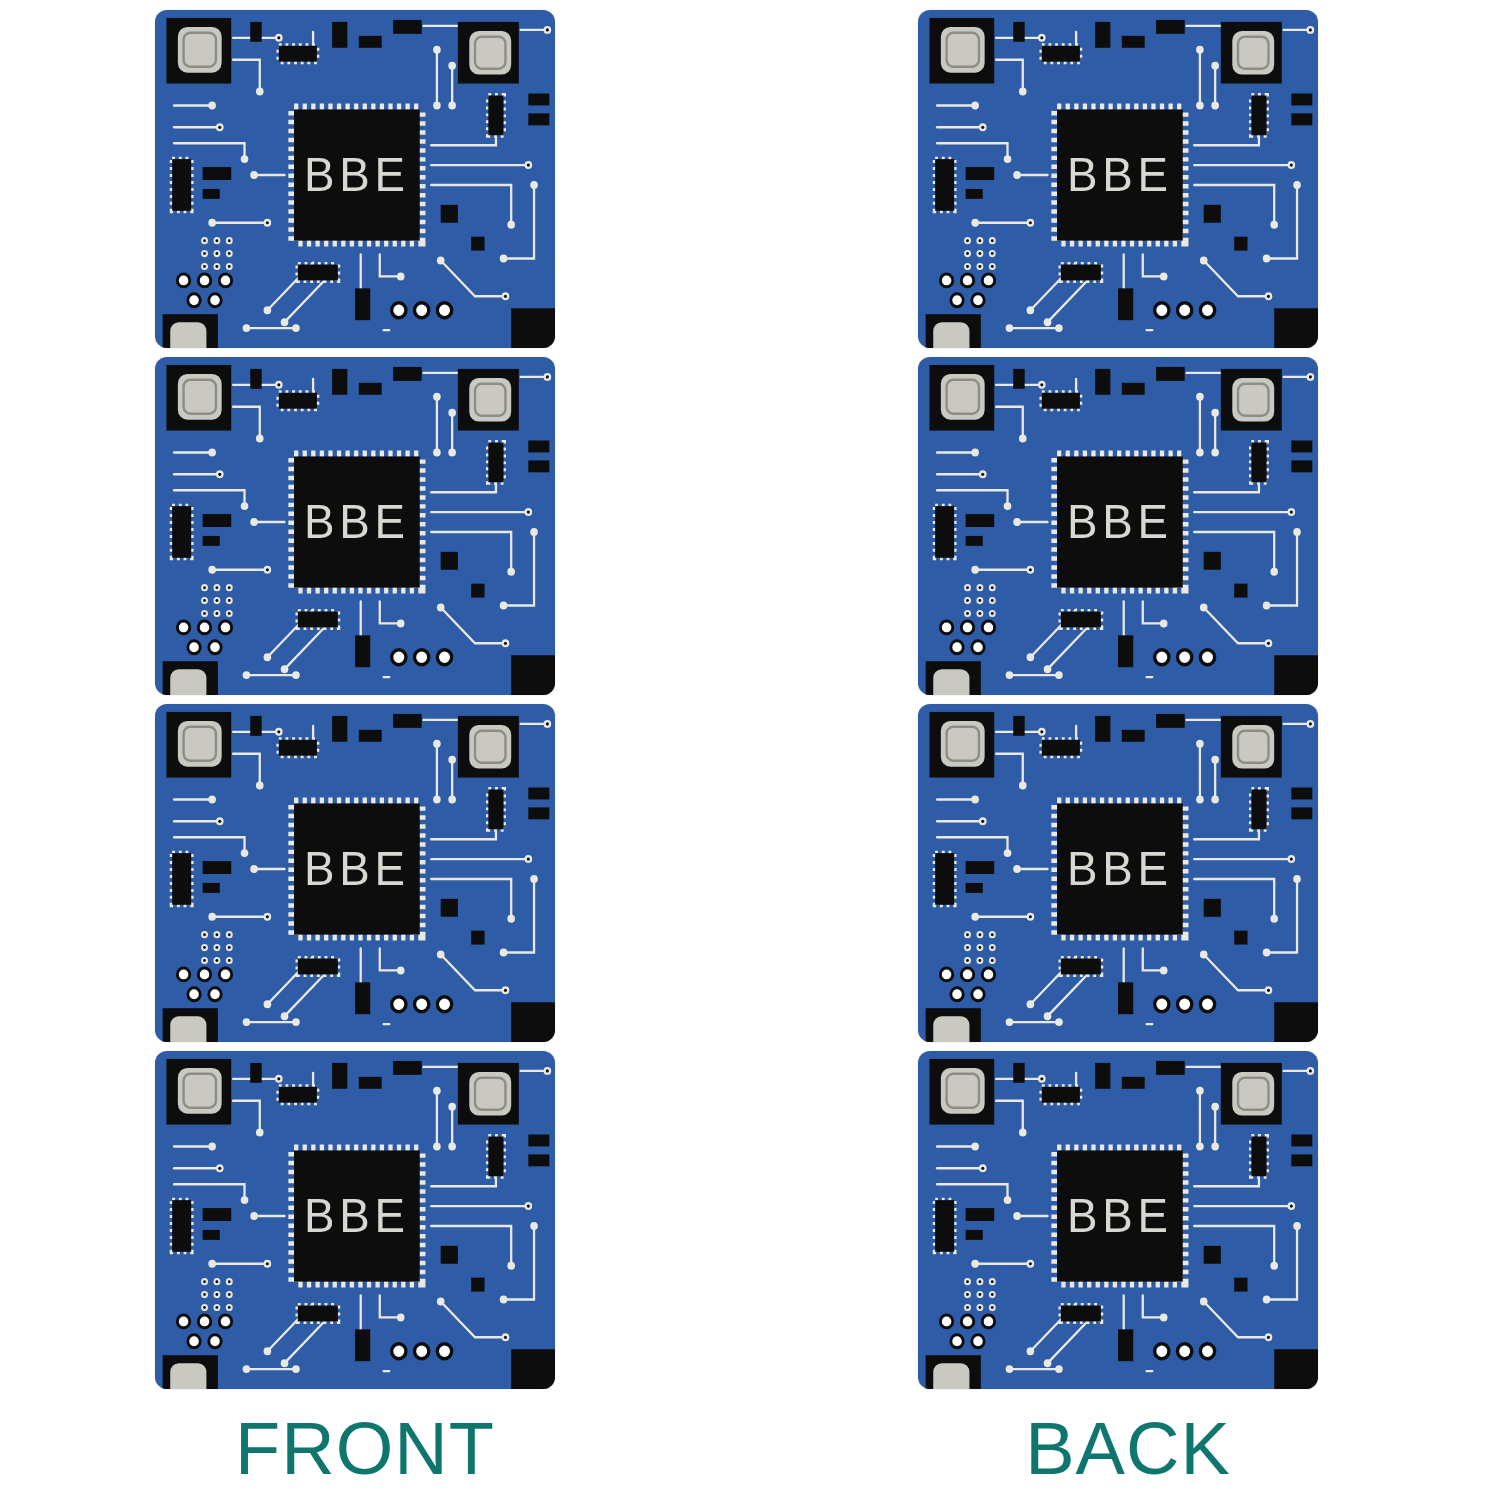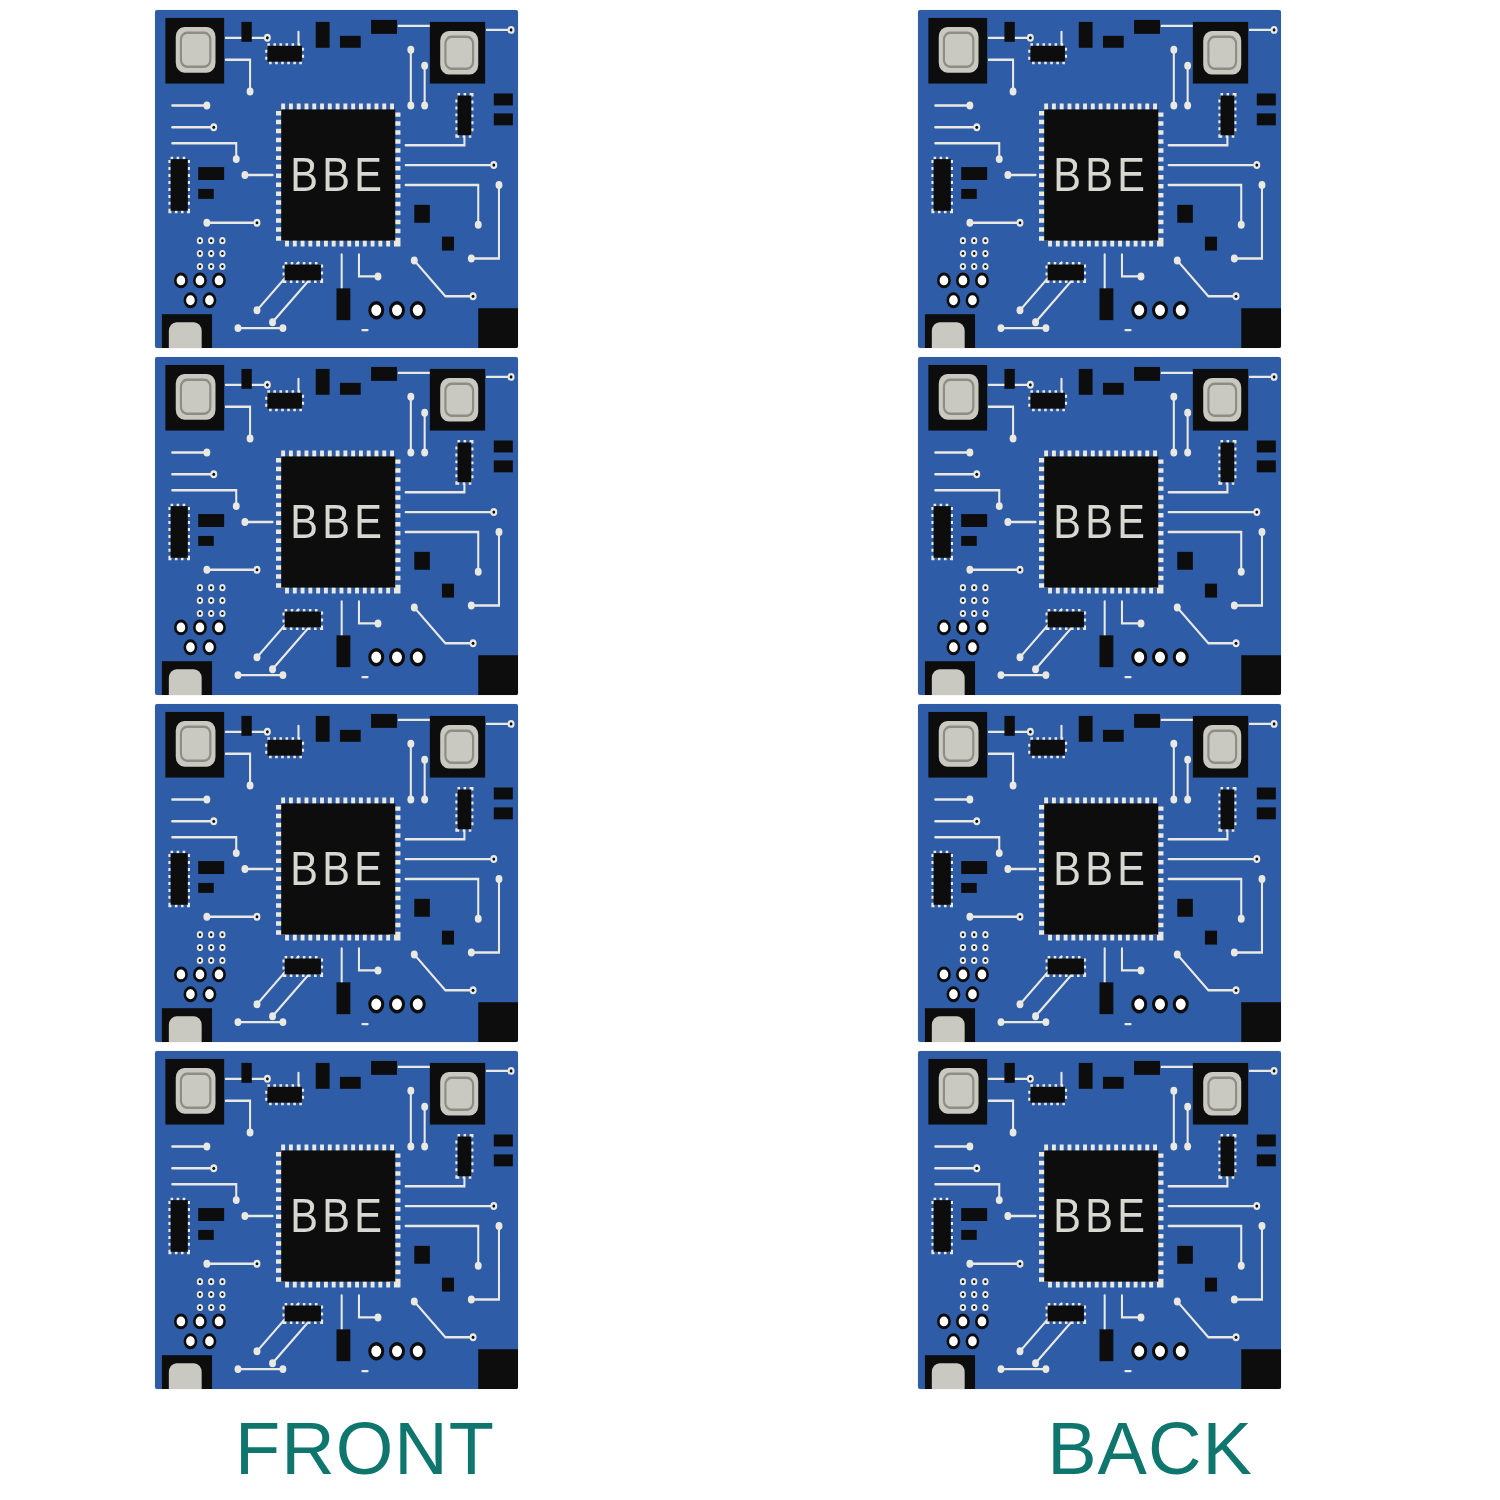--- a/index.html
+++ b/index.html
@@ -8,23 +8,23 @@
     background:#ffffff;
     font-family:"Liberation Sans","DejaVu Sans",sans-serif;
     position:relative;
     overflow:hidden;
   }
   .canvas { position:absolute; inset:0; }
   .column { position:absolute; top:10px; width:420px; }
   .column-front { left:155px; }
   .column-back  { left:918px; }
   .mat {
-    width:363px; height:338px;
+    width:400px; height:338px;
     margin-bottom:9px;
-    border-radius:2px;
+    border-radius:12px;
     overflow:hidden;
     box-shadow:0 0 1px rgba(0,0,0,0.35);
   }
   .mat-svg { display:block; width:100%; height:100%; }
   .monogram {
     font-family:"Liberation Sans","DejaVu Sans",sans-serif;
     font-size:48px;
     fill:#D8D8D2;
     letter-spacing:5px;
   }
@@ -32,21 +32,21 @@
     position:absolute;
     top:1406px;
     width:420px;
     text-align:center;
     font-size:74px;
     font-weight:400;
     color:#0f766e;
     letter-spacing:1px;
   }
   .product-label.front { left:155px; }
-  .product-label.back  { left:940px; }
+  .product-label.back  { left:918px; }
   .defs-svg { position:absolute; width:0; height:0; }
 </style>
 </head>
 <body>
 
 <div class="canvas">
 
   <svg class="defs-svg" aria-hidden="true">
     <defs>
       <g id="board">

